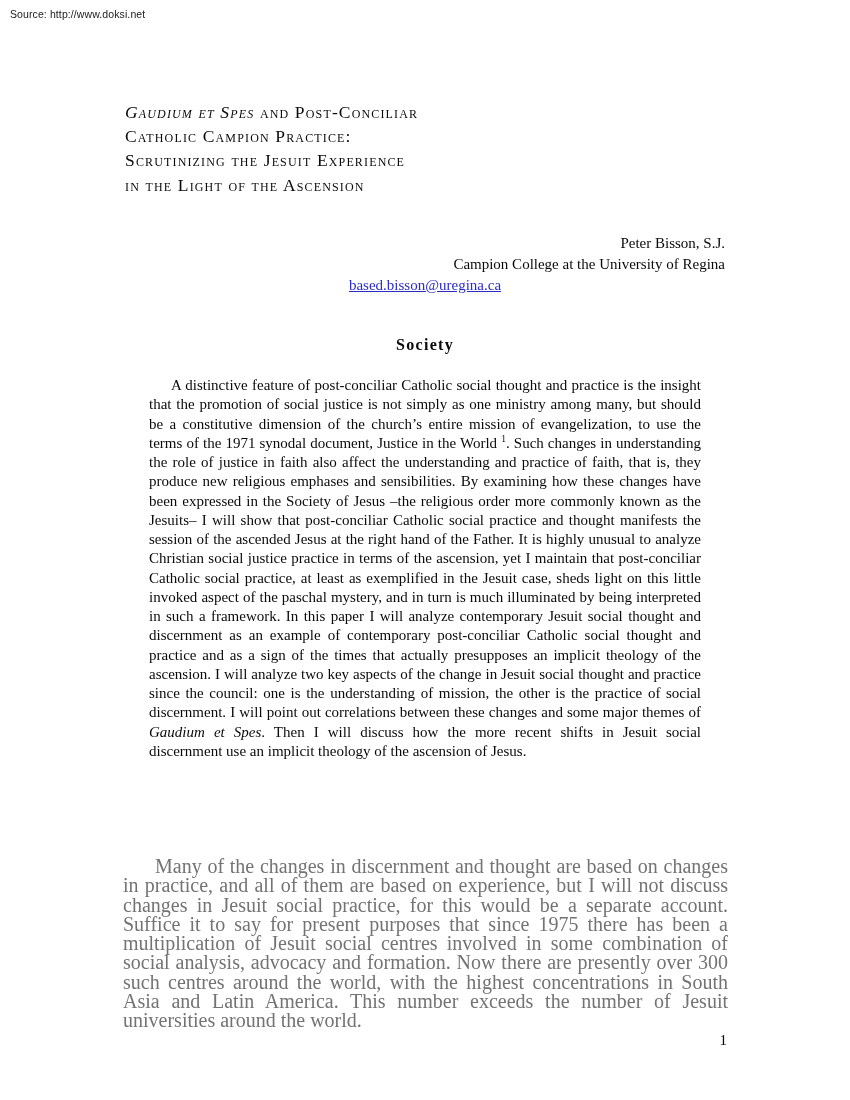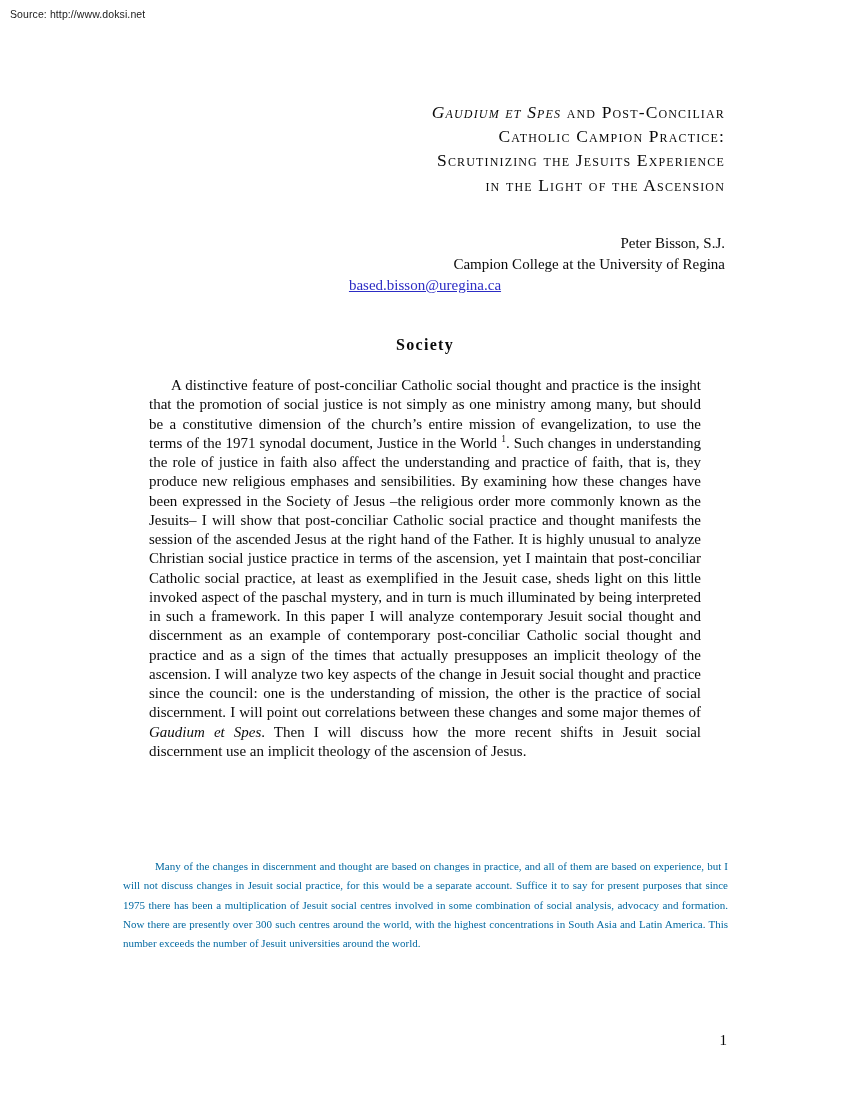--- a/index.html
+++ b/index.html
@@ -33,21 +33,21 @@
     letter-spacing: 0.1px;
     white-space: nowrap;
   }
 
   
   .title-block {
     position: absolute;
     top: 100px;
     left: 125px;
     width: 600px;
-    text-align: right;
+    text-align: left;
   }
   .title-line {
     font-family: "Liberation Serif", serif;
     font-variant: small-caps;
     font-size: 17.5px;
     letter-spacing: 1.15px;
     line-height: 24.2px;
     color: #0a0a0a;
     white-space: nowrap;
   }
@@ -119,23 +119,23 @@
   }
 
   
   .closing-body {
     position: absolute;
     top: 857px;
     left: 123px;
     width: 605px;
     text-align: justify;
     text-justify: inter-word;
-    font-size: 11px;
+    font-size: 20px;
     line-height: 19.25px;
-    color: #0369a1;
+    color: #737373;
   }
   .closing-body p {
     margin: 0;
     text-indent: 32px;
   }
 
   
   .page-number {
     position: absolute;
     top: 1032px;
@@ -149,21 +149,21 @@
 </head>
 <body>
 
 <div class="page">
 
   <div class="source-bar">Source: http://www.doksi.net</div>
 
   <div class="title-block">
     <div class="title-line"><span class="ital">Gaudium et Spes</span><span> and Post-Conciliar</span></div>
     <div class="title-line">Catholic Campion Practice:</div>
-    <div class="title-line">Scrutinizing the Jesuits Experience</div>
+    <div class="title-line">Scrutinizing the Jesuit Experience</div>
     <div class="title-line">in the Light of the Ascension</div>
   </div>
 
   <div class="author-block">
     <div class="author-name">Peter Bisson, S.J.</div>
     <div class="author-affil">Campion College at the University of Regina</div>
     <div class="author-email">based.bisson@uregina.ca</div>
   </div>
 
   <div class="abstract-heading">Society</div>

